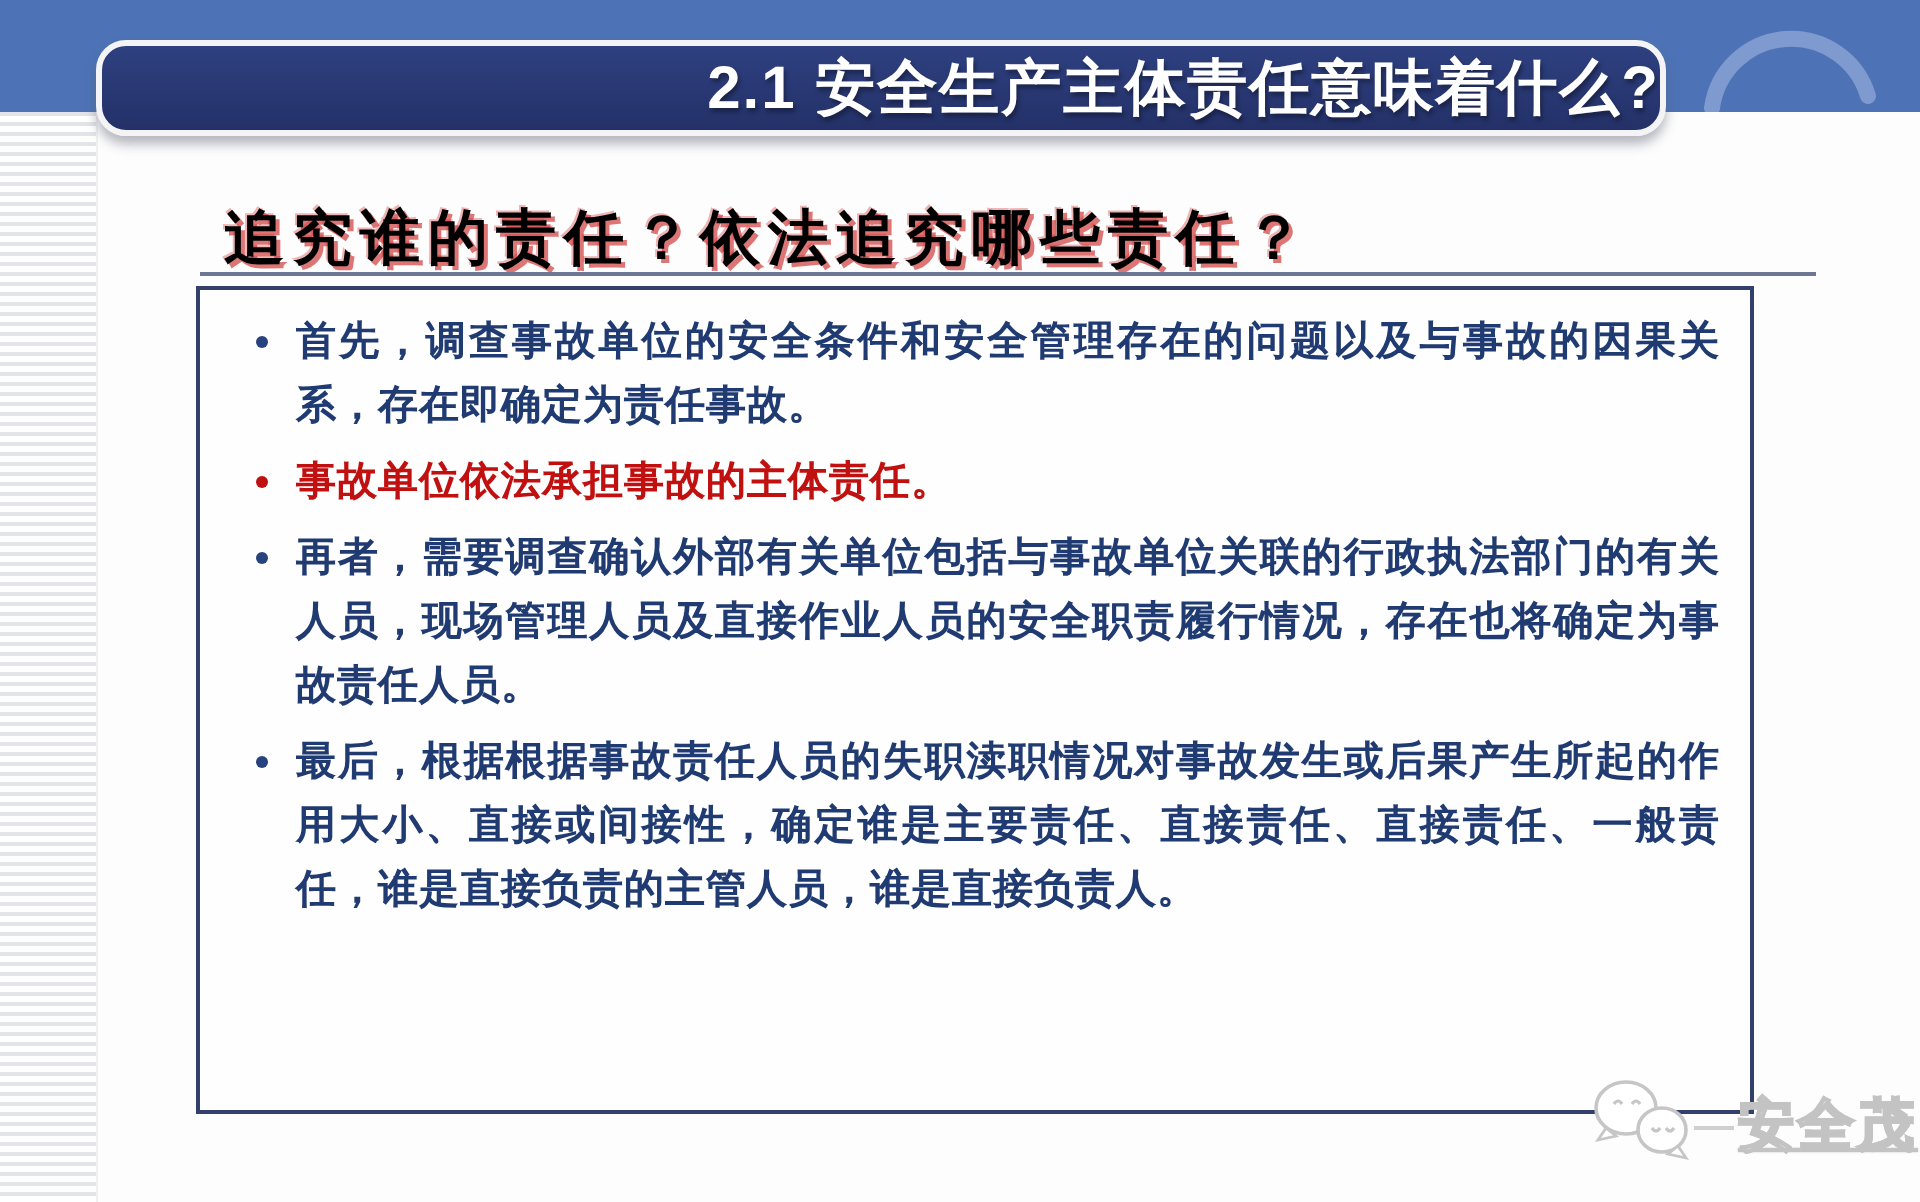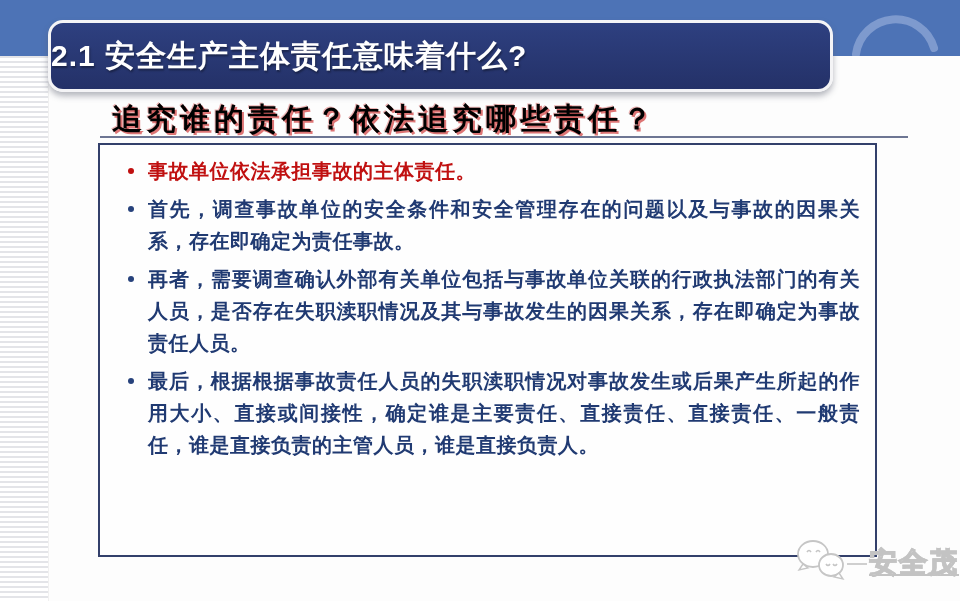--- a/index.html
+++ b/index.html
@@ -19,26 +19,26 @@
     position: absolute; right: 20px; top: 6px;
   }
   
   .stripes {
     position: absolute; left: 0; top: 56px; width: 49px; height: 545px;
     background: repeating-linear-gradient(to bottom, #e3e4e8 0 2px, #ffffff 2px 5px);
     border-right: 1px solid #f0f0f0;
   }
   
   .title-plate {
-    position: absolute; left: 48px; top: 20px; width: 785px; height: 72px;
+    position: absolute; left: 48px; top: 20px; width: 785px; height: 48px;
     background: linear-gradient(to bottom, #2e4080, #243168);
     border: 3px solid #f4f4f6;
     border-radius: 15px;
     box-shadow: 0 4px 6px rgba(90,95,110,0.45);
-    display: flex; align-items: center; justify-content: flex-start;
+    display: flex; align-items: center; justify-content: flex-end;
   }
   .title-plate h1 {
     color: #ffffff; font-size: 30px; font-weight: bold; letter-spacing: 1px;
     text-shadow: 1px 2px 2px rgba(0,0,0,0.35);
     white-space: nowrap;
   }
   
   .subtitle {
     position: absolute; left: 112px; top: 99px; width: 800px;
     font-size: 30px; font-weight: bold; letter-spacing: 4px;
@@ -101,37 +101,37 @@
 <div class="stripes"></div>
 
 <div class="title-plate">
   <h1>2.1 安全生产主体责任意味着什么?</h1>
 </div>
 
 <div class="subtitle">追究谁的责任？依法追究哪些责任？</div>
 <div class="subtitle-underline"></div>
 
 <div class="content-box">
+  <div class="bullet-item">
+    <span class="bullet-dot">
+        <i></i>
+      </span>
+    <span class="bullet-text">首先，调查事故单位的安全条件和安全管理存在的问题以及与事故的因果关系，存在即确定为责任事故。</span>
+  </div>
   <div class="bullet-item red">
     <span class="bullet-dot">
         <i></i>
       </span>
     <span class="bullet-text">事故单位依法承担事故的主体责任。</span>
   </div>
   <div class="bullet-item">
     <span class="bullet-dot">
         <i></i>
       </span>
-    <span class="bullet-text">首先，调查事故单位的安全条件和安全管理存在的问题以及与事故的因果关系，存在即确定为责任事故。</span>
-  </div>
-  <div class="bullet-item">
-    <span class="bullet-dot">
-        <i></i>
-      </span>
-    <span class="bullet-text">再者，需要调查确认外部有关单位包括与事故单位关联的行政执法部门的有关人员，是否存在失职渎职情况及其与事故发生的因果关系，存在即确定为事故责任人员。</span>
+    <span class="bullet-text">再者，需要调查确认外部有关单位包括与事故单位关联的行政执法部门的有关人员，现场管理人员及直接作业人员的安全职责履行情况，存在也将确定为事故责任人员。</span>
   </div>
   <div class="bullet-item">
     <span class="bullet-dot">
         <i></i>
       </span>
     <span class="bullet-text">最后，根据根据事故责任人员的失职渎职情况对事故发生或后果产生所起的作用大小、直接或间接性，确定谁是主要责任、直接责任、直接责任、一般责任，谁是直接负责的主管人员，谁是直接负责人。</span>
   </div>
 </div>
 
 <div class="watermark">

